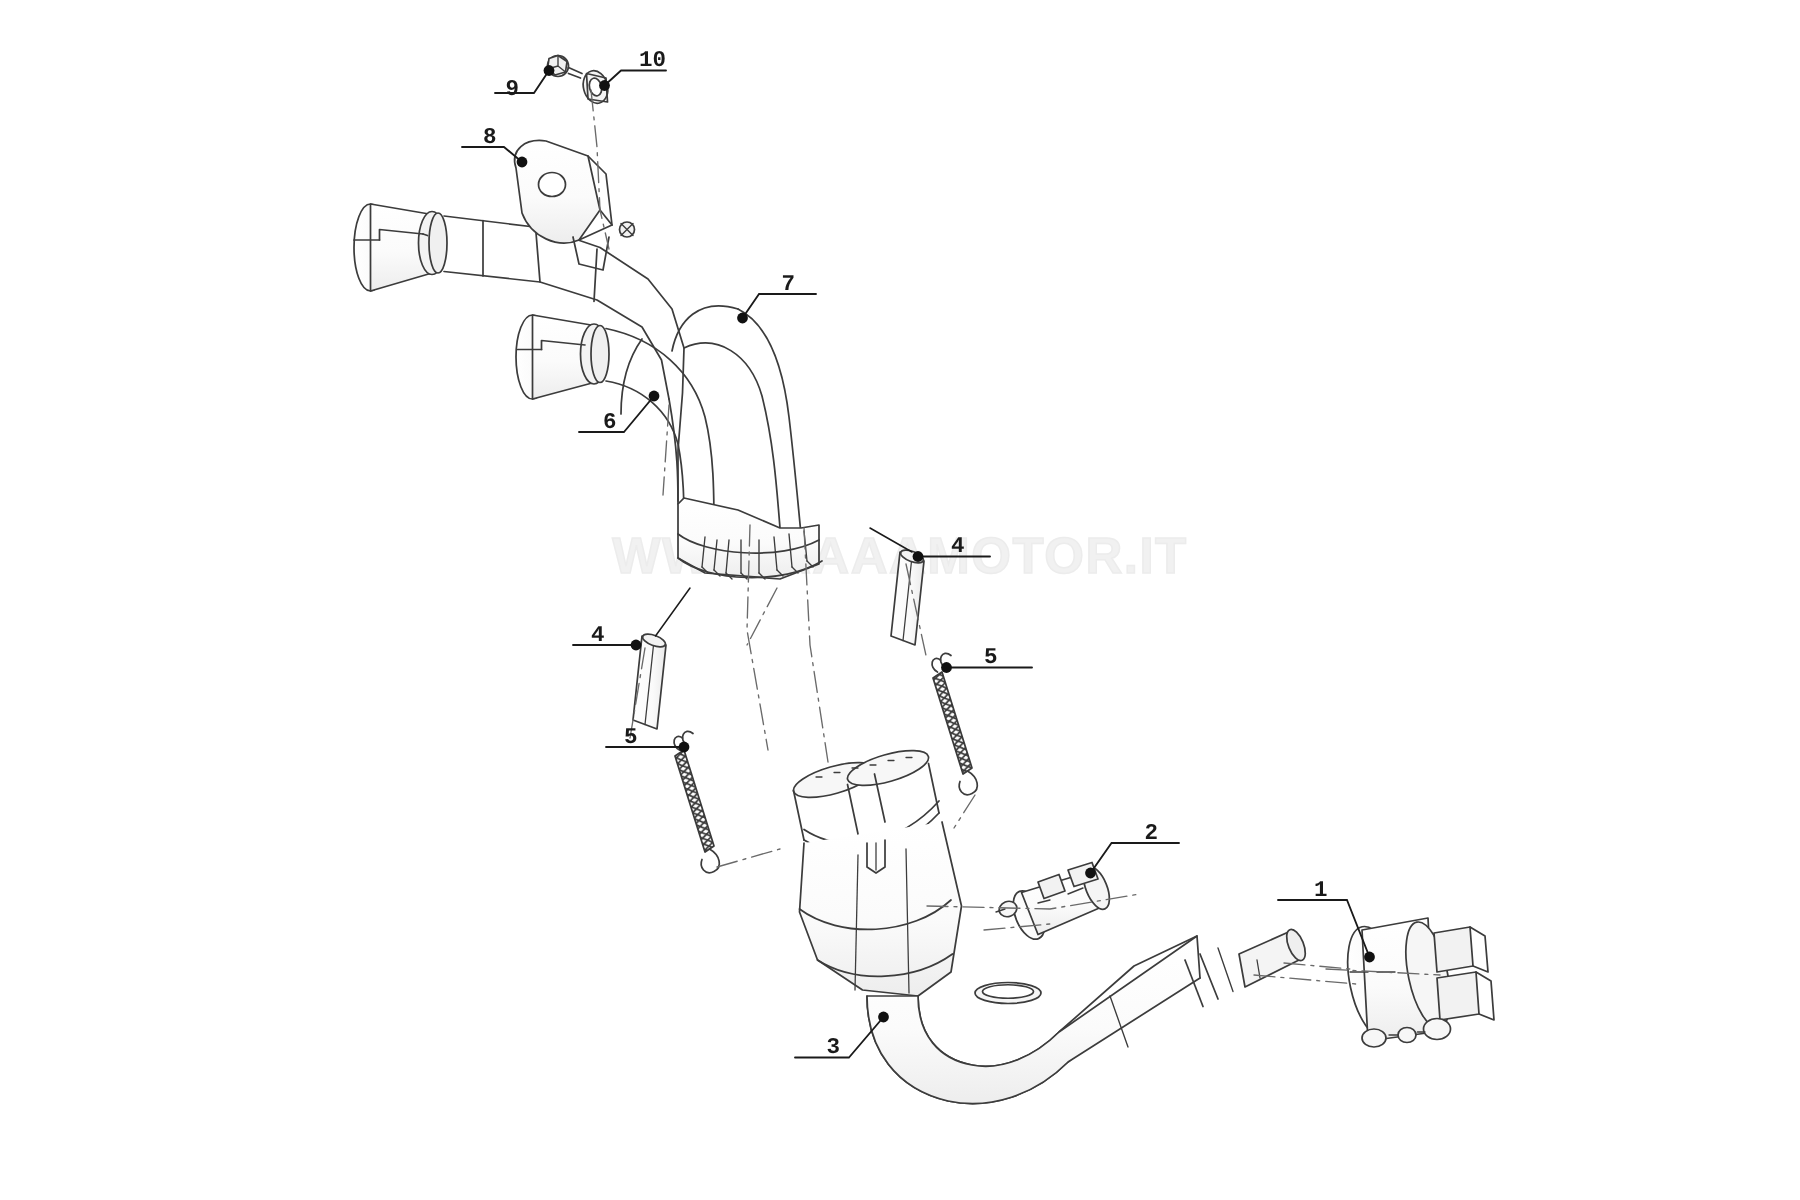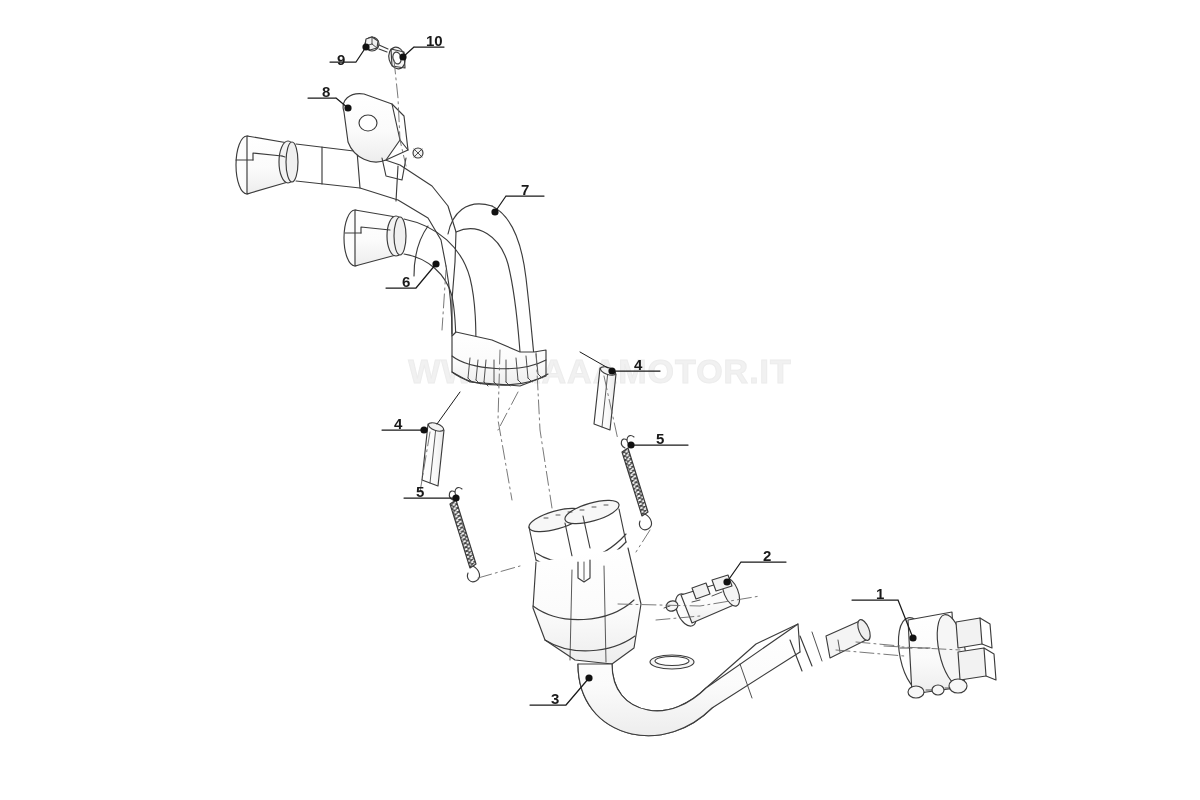--- a/index.html
+++ b/index.html
@@ -23,21 +23,21 @@
   }
   svg#parts-svg {
     position: absolute;
     top: 0; left: 0;
     width: 1200px;
     height: 800px;
     display: block;
   }
   .callout-label {
     position: absolute;
-    font-family: Liberation Sans, sans-serif;
+    font-family: Liberation Mono, monospace;
     font-size: 15px;
     font-weight: 700;
     color: #1a1a1a;
     line-height: 1;
     white-space: nowrap;
     user-select: none;
     text-align: center;
   }
   .wm {
     position: absolute;

